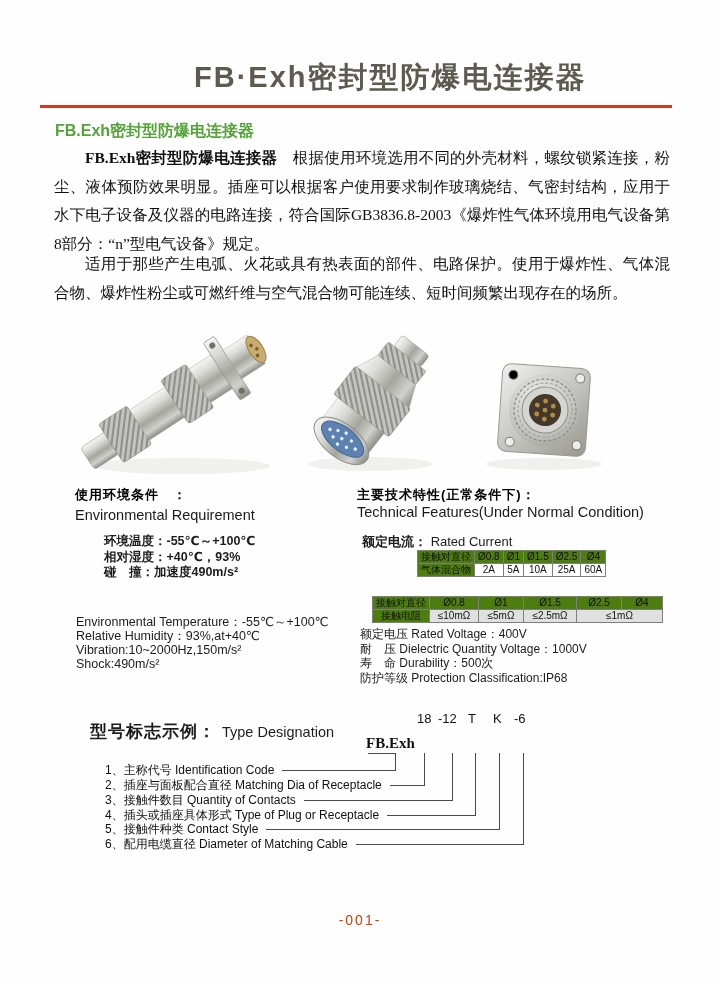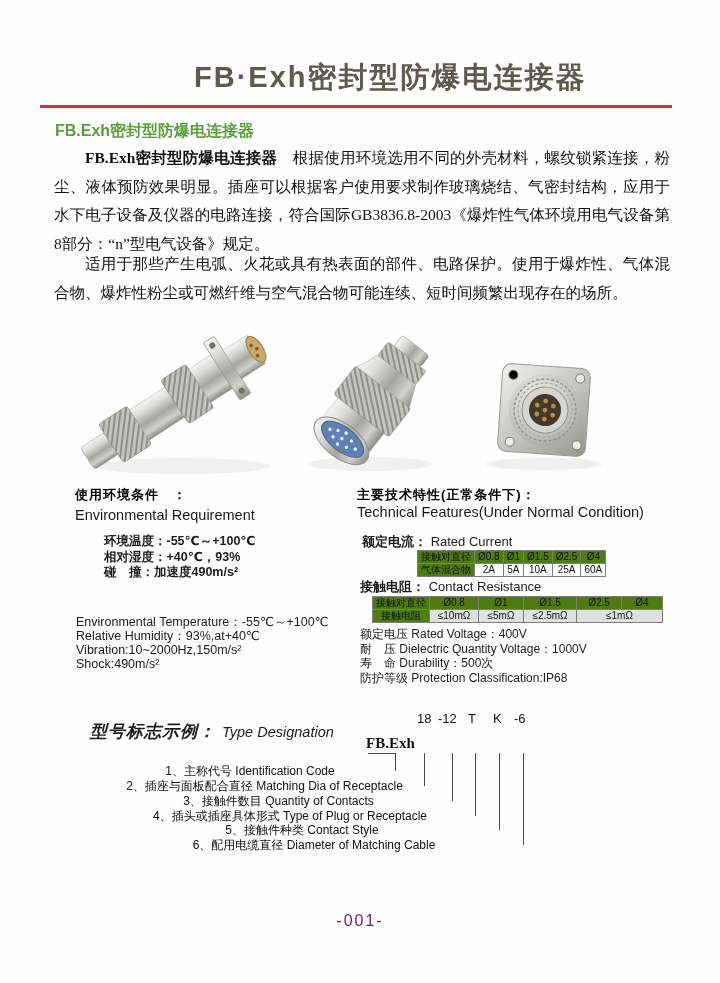--- a/index.html
+++ b/index.html
@@ -45,32 +45,32 @@
   .spec-table td{border:1px solid #7e7e7a;padding:0 3px;height:12px;line-height:12px;
                  text-align:center;white-space:nowrap;color:#111;}
   .spec-table .hd{background:#4d7c0f;}
   .t1{left:417px;top:550px;}
   .t2{left:372px;top:596px;}
   .t2 .val{background:#e0e0e0;}
   .tech-lines{position:absolute;left:360px;top:627px;font-size:12px;line-height:14.5px;}
   .tech-lines div{white-space:nowrap;}
 
   
-  .td-heading{position:absolute;left:90px;top:720px;white-space:nowrap;font-style:italic;}
+  .td-heading{position:absolute;left:90px;top:720px;white-space:nowrap;}
   .td-heading .cn{font-size:17px;font-weight:bold;letter-spacing:1px;}
   .td-heading .en{font-size:14.5px;margin-left:6px;}
   .code-part{position:absolute;top:711px;font-size:13px;color:#111;white-space:nowrap;}
   .code-root{font-family:"Liberation Serif","DejaVu Serif",serif;font-weight:bold;font-size:15px;top:735px;}
   .underbar{position:absolute;height:1px;background:#4a4a4a;}
   .vline{position:absolute;width:1px;background:#4a4a4a;}
-  .td-item{position:absolute;display:flex;align-items:center;height:15px;font-size:12px;white-space:nowrap;color:#111;flex-direction:column;}
+  .td-item{position:absolute;display:flex;align-items:center;height:15px;font-size:12px;white-space:nowrap;color:#111;}
   .td-item .leader{flex:1;height:1px;background:#4a4a4a;margin-left:8px;border:0;}
 
   .page-number{position:absolute;left:0;top:912px;width:720px;text-align:center;
-               font-size:16px;letter-spacing:2px;color:#701a75;}
+               font-size:14px;letter-spacing:2px;color:#c2410c;}
 </style>
 </head>
 <body>
 
 <div class="page">
 
   <h1 class="page-title">FB·Exh密封型防爆电连接器</h1>
   <div class="red-rule"></div>
 
   <div class="green-heading">FB.Exh密封型防爆电连接器</div>
@@ -219,21 +219,20 @@
       <td class="hd">气体混合物</td>
       <td>2A</td>
       <td>5A</td>
       <td>10A</td>
       <td>25A</td>
       <td>60A</td>
     </tr>
   </tbody>
     </table>
 
-  <div class="tech-label lab2"><span class="cn">接触电阻：</span> <span>Contact Resistance</span></div>
 
   <table class="spec-table t2">
     <tbody>
         <tr>
       <td class="hd">接触对直径</td>
       <td class="hd" style="min-width:42px">Ø0.8</td>
       <td class="hd" style="min-width:38px">Ø1</td>
       <td class="hd" style="min-width:46px">Ø1.5</td>
       <td class="hd" style="min-width:38px">Ø2.5</td>
       <td class="hd" style="min-width:34px">Ø4</td>

